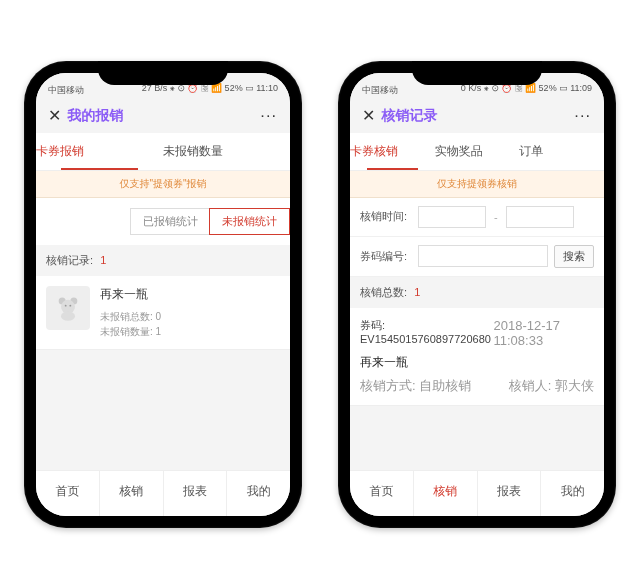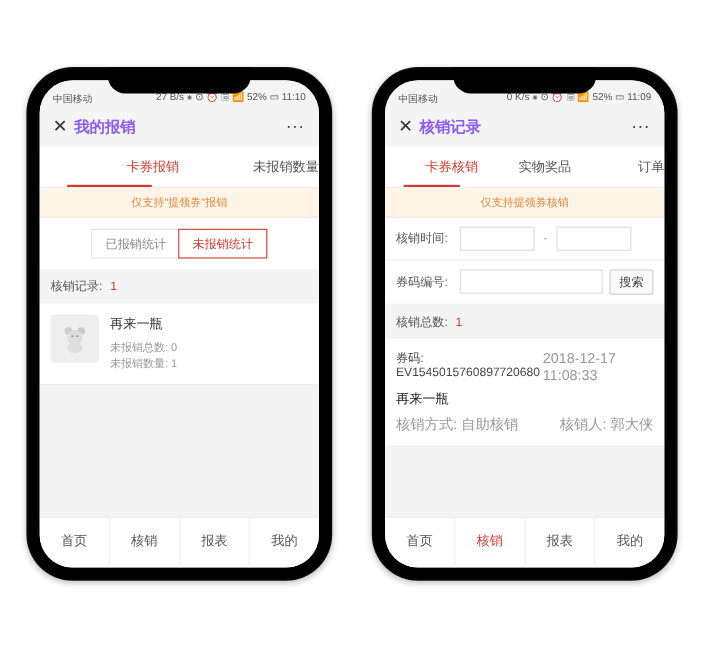--- a/index.html
+++ b/index.html
@@ -68,21 +68,21 @@
   .titlebar .title { font-size: 14px; font-weight: 600; color: #8b5cf6; }
   .dots { letter-spacing: 2px; font-weight: bold; color: #333; }
   .close-x { font-size: 16px; color: #333; line-height: 1; }
   .tabs {
     display: flex;
     background: #fff;
     border-bottom: 1px solid #eee;
   }
   .tabs .tab {
     flex: 1;
-    text-align: right;
+    text-align: left;
     padding: 10px 0;
     font-size: 12px;
     color: #555;
     position: relative;
   }
   .tabs .tab.active { color: #d23b2e; }
   .tabs .tab.active::after {
     content: "";
     position: absolute;
     left: 20%;
@@ -96,21 +96,21 @@
     color: #e0893b;
     text-align: center;
     font-size: 10px;
     padding: 6px 0;
     border-bottom: 1px solid #f0e0cc;
   }
   .segbar {
     background: #fff;
     padding: 10px 0;
     display: flex;
-    justify-content: center;
+    justify-content: flex-end;
   }
   .segbox {
     display: flex;
     border: 1px solid #ddd;
   }
   .segbox .seg {
     padding: 5px 12px;
     font-size: 11px;
     color: #888;
     background: #fff;

